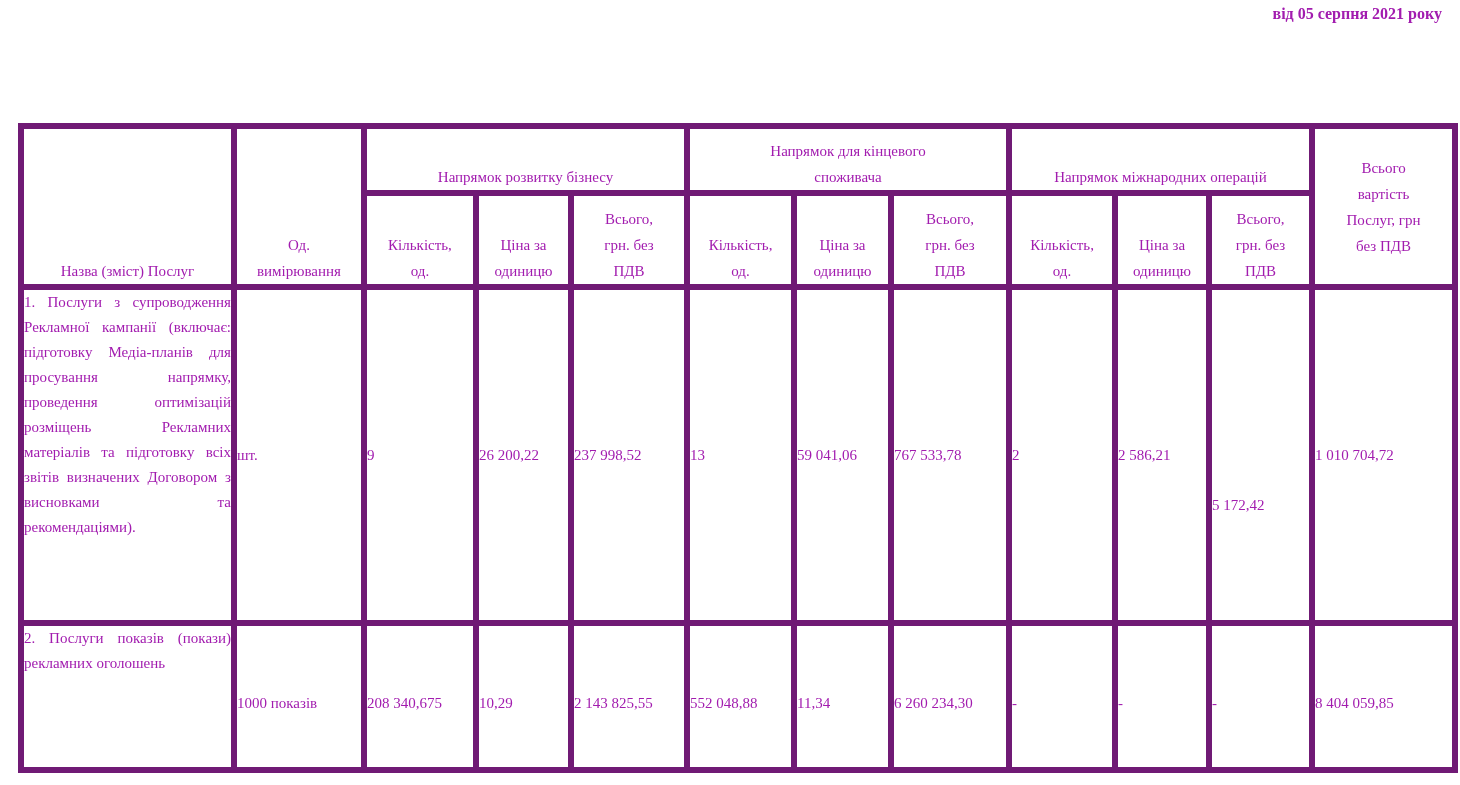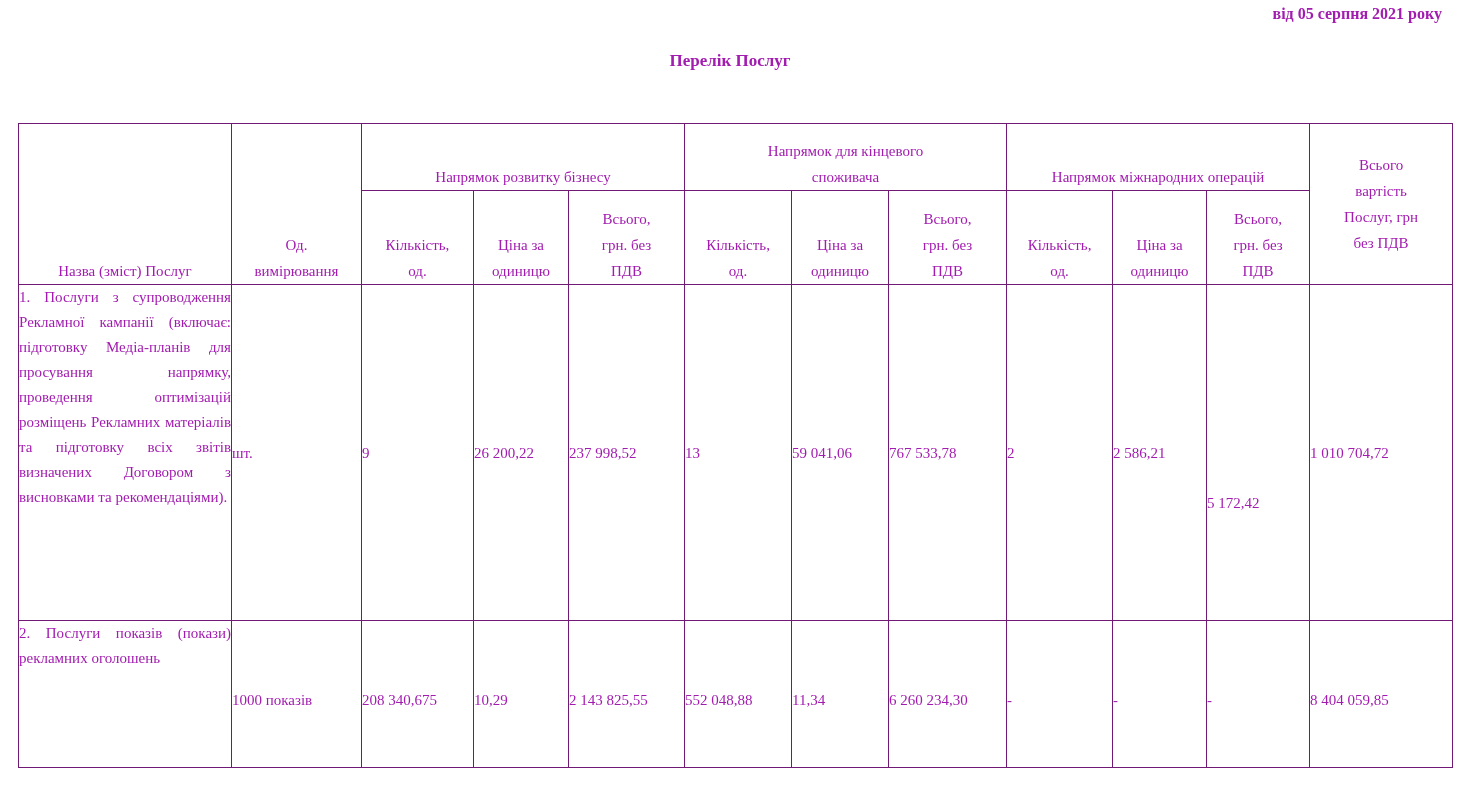--- a/index.html
+++ b/index.html
@@ -45,21 +45,21 @@
   table.svc {
     position: absolute;
     left: 18px;
     top: 123px;
     width: 1434px;
     border-collapse: collapse;
     table-layout: fixed;
     font-size: 15px;
   }
   table.svc th, table.svc td {
-    border: 1px solid #701a75;
+    border: 6px solid #701a75;
     font-weight: normal;
     padding: 0;
     overflow: hidden;
   }
   
   tr.hr1 { height: 67px; }
   tr.hr2 { height: 94px; }
   th.hcell {
     font-weight: bold;
     line-height: 26px;
@@ -97,21 +97,20 @@
   tr.dr2 td.val { padding-top: 12px; }
 </style>
 </head>
 <body>
 
 <div class="page">
 
   <div class="date-line">від 05 серпня 2021 року</div>
 
   <div class="title-block">
-    <div class="doc-title">Перелік Послуг</div>
   </div>
 
   <table class="svc">
     <colgroup>
       <col style="width:213px">
       <col style="width:130px">
       <col style="width:112px">
       <col style="width:95px">
       <col style="width:116px">
       <col style="width:107px">

